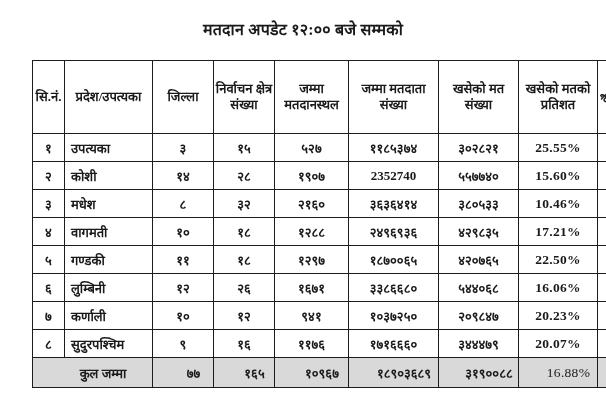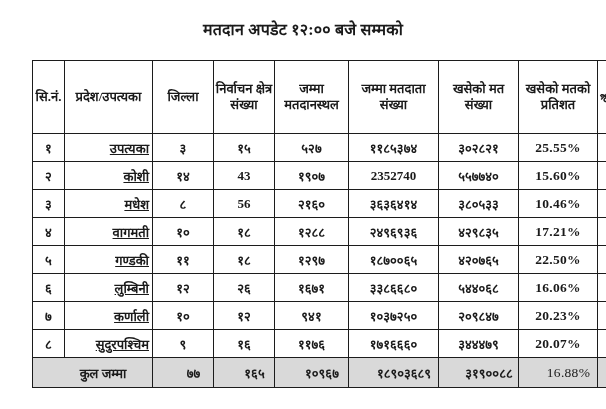--- a/index.html
+++ b/index.html
@@ -48,23 +48,22 @@
     font-weight: bold;
     white-space: normal;
     line-height: 1.25;
     padding: 2px 1px;
   }
   .vote-table tbody td {
     height: 25px;
     font-weight: bold;
   }
   .vote-table td.col-province {
-    text-align: right;
+    text-align: left;
     padding-left: 6px;
-    text-decoration: underline;
   }
   .vote-table td.col-pct {
     font-weight: bold;
     font-family: "Liberation Serif", serif;
     font-size: 13.5px;
     letter-spacing: 0.3px;
   }
   .vote-table tfoot td {
     height: 27px;
     font-weight: bold;
@@ -119,32 +118,32 @@
       <td>५२७</td>
       <td>११८५३७४</td>
       <td>३०२८२१</td>
       <td class="col-pct">25.55%</td>
       <td></td>
     </tr>
     <tr>
       <td>२</td>
       <td class="col-province">कोशी</td>
       <td>१४</td>
-      <td>43</td>
+      <td>२८</td>
       <td>१९०७</td>
       <td>2352740</td>
       <td>५५७७४०</td>
       <td class="col-pct">15.60%</td>
       <td></td>
     </tr>
     <tr>
       <td>३</td>
       <td class="col-province">मधेश</td>
       <td>८</td>
-      <td>56</td>
+      <td>३२</td>
       <td>२१६०</td>
       <td>३६३६४१४</td>
       <td>३८०५३३</td>
       <td class="col-pct">10.46%</td>
       <td></td>
     </tr>
     <tr>
       <td>४</td>
       <td class="col-province">वागमती</td>
       <td>१०</td>

